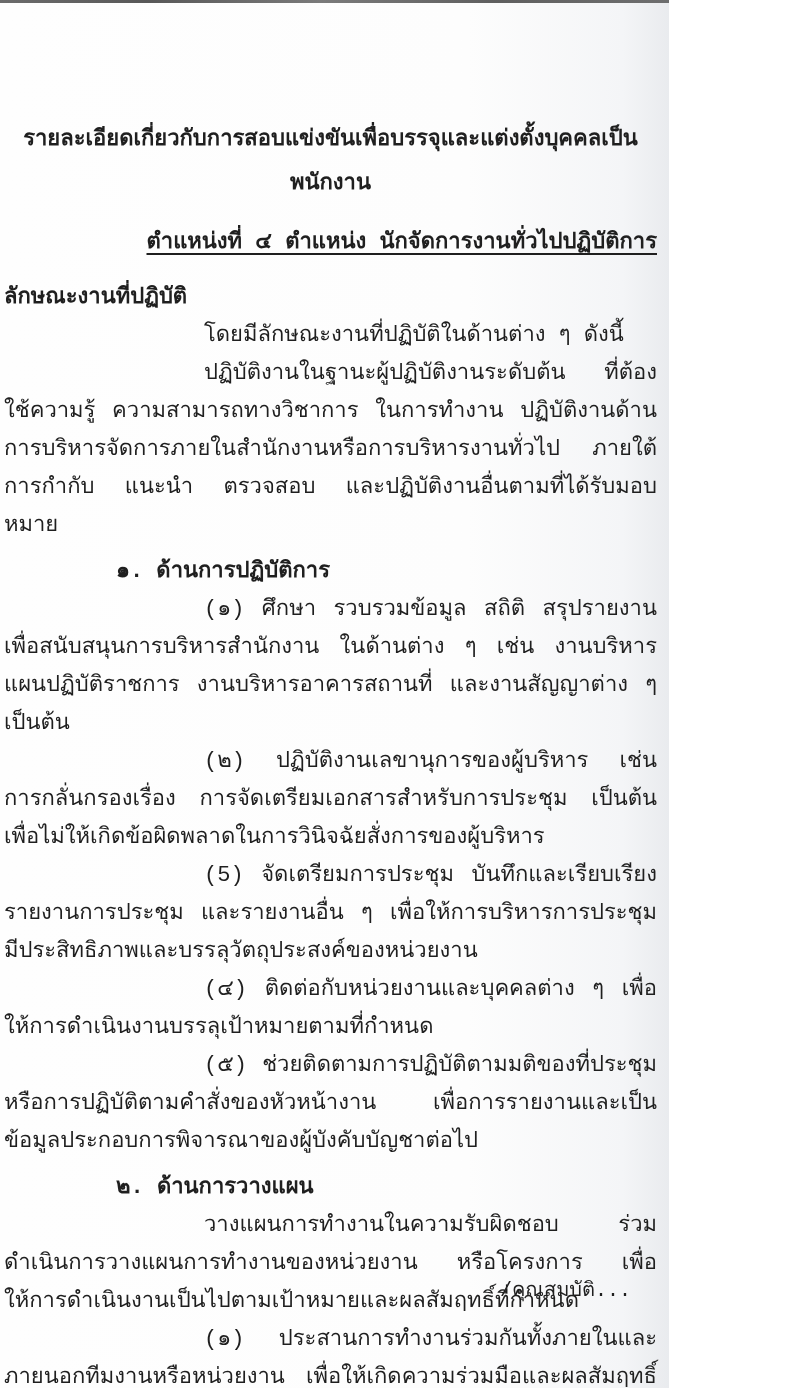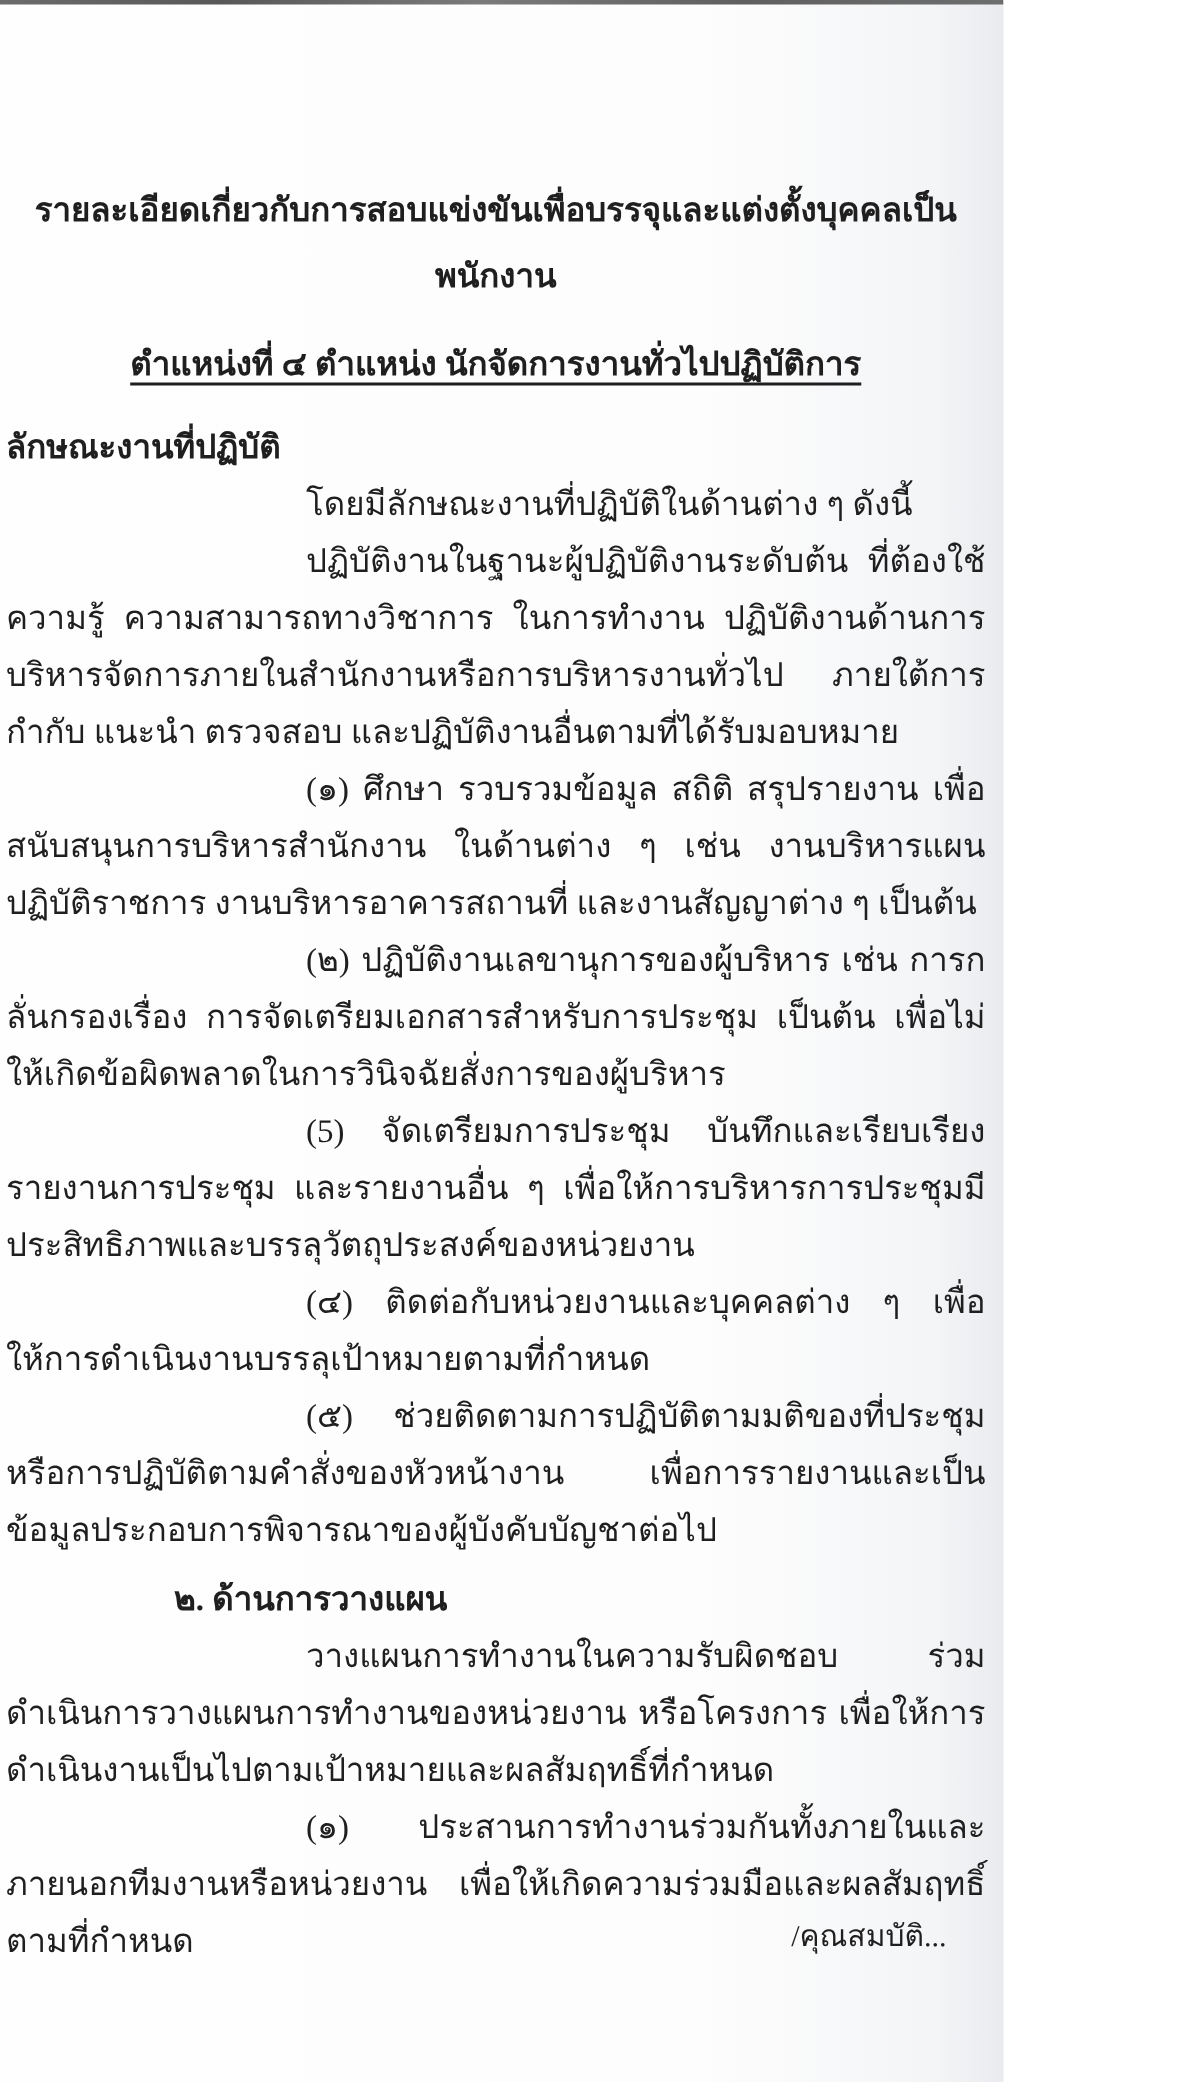--- a/index.html
+++ b/index.html
@@ -8,21 +8,21 @@
     background: #ffffff;
   }
   .page {
     position: relative;
     width: 669px;
     height: 1388px;
     overflow: hidden;
     box-sizing: border-box;
     background: linear-gradient(90deg, #fefefe 0%, #fdfdfd 70%, #f4f5f7 93%, #e9ebee 100%);
     color: #1f1f1f;
-    font-family: Liberation Serif, serif;
+    font-family: Liberation Mono, monospace;
     font-size: 22px;
     line-height: 38px;
   }
   
   .topline {
     position: absolute;
     top: 0; left: 0;
     width: 100%;
     height: 3px;
     background: linear-gradient(90deg, #474747 0%, #2f2f2f 22%, #5a5a5a 48%, #383838 74%, #4e4e4e 100%);
@@ -39,21 +39,21 @@
   .hdr {
     font-weight: bold;
     line-height: 44px;
   }
   .date-num {
     font-weight: bold;
     margin: 0 15px;
   }
   .pos-title {
     margin-top: 18px;
-    text-align: center;
+    text-align: right;
     font-weight: bold;
     text-decoration: underline;
     text-underline-offset: 5px;
     text-decoration-thickness: 2px;
   }
   .sec-main-heading {
     margin-top: 17px;
     font-weight: bold;
   }
   .para {
@@ -82,20 +82,21 @@
 
     <div class="center hdr">รายละเอียดเกี่ยวกับการสอบแข่งขันเพื่อบรรจุและแต่งตั้งบุคคลเป็นพนักงาน</div>
 
     <div class="pos-title">ตำแหน่งที่ ๔ ตำแหน่ง นักจัดการงานทั่วไปปฏิบัติการ</div>
 
     <div class="sec-main-heading">ลักษณะงานที่ปฏิบัติ</div>
 
     <p class="para">โดยมีลักษณะงานที่ปฏิบัติในด้านต่าง ๆ ดังนี้</p>
     <p class="para">ปฏิบัติงานในฐานะผู้ปฏิบัติงานระดับต้น ที่ต้องใช้ความรู้ ความสามารถทางวิชาการ ในการทำงาน ปฏิบัติงานด้านการบริหารจัดการภายในสำนักงานหรือการบริหารงานทั่วไป ภายใต้การกำกับ แนะนำ ตรวจสอบ และปฏิบัติงานอื่นตามที่ได้รับมอบหมาย</p>
 
+    <div class="sec-h">๑. ด้านการปฏิบัติการ</div>
     <p class="para">(๑) ศึกษา รวบรวมข้อมูล สถิติ สรุปรายงาน เพื่อสนับสนุนการบริหารสำนักงาน ในด้านต่าง ๆ เช่น งานบริหารแผนปฏิบัติราชการ งานบริหารอาคารสถานที่ และงานสัญญาต่าง ๆ เป็นต้น</p>
     <p class="para">(๒) ปฏิบัติงานเลขานุการของผู้บริหาร เช่น การกลั่นกรองเรื่อง การจัดเตรียมเอกสารสำหรับการประชุม เป็นต้น เพื่อไม่ให้เกิดข้อผิดพลาดในการวินิจฉัยสั่งการของผู้บริหาร</p>
     <p class="para">(5) จัดเตรียมการประชุม บันทึกและเรียบเรียงรายงานการประชุม และรายงานอื่น ๆ เพื่อให้การบริหารการประชุมมีประสิทธิภาพและบรรลุวัตถุประสงค์ของหน่วยงาน</p>
     <p class="para">(๔) ติดต่อกับหน่วยงานและบุคคลต่าง ๆ เพื่อให้การดำเนินงานบรรลุเป้าหมายตามที่กำหนด</p>
     <p class="para">(๕) ช่วยติดตามการปฏิบัติตามมติของที่ประชุม หรือการปฏิบัติตามคำสั่งของหัวหน้างาน เพื่อการรายงานและเป็นข้อมูลประกอบการพิจารณาของผู้บังคับบัญชาต่อไป</p>
 
     <div class="sec-h">๒. ด้านการวางแผน</div>
     <p class="para">วางแผนการทำงานในความรับผิดชอบ ร่วมดำเนินการวางแผนการทำงานของหน่วยงาน หรือโครงการ เพื่อให้การดำเนินงานเป็นไปตามเป้าหมายและผลสัมฤทธิ์ที่กำหนด</p>
 
     <p class="para">(๑) ประสานการทำงานร่วมกันทั้งภายในและภายนอกทีมงานหรือหน่วยงาน เพื่อให้เกิดความร่วมมือและผลสัมฤทธิ์ตามที่กำหนด</p>

